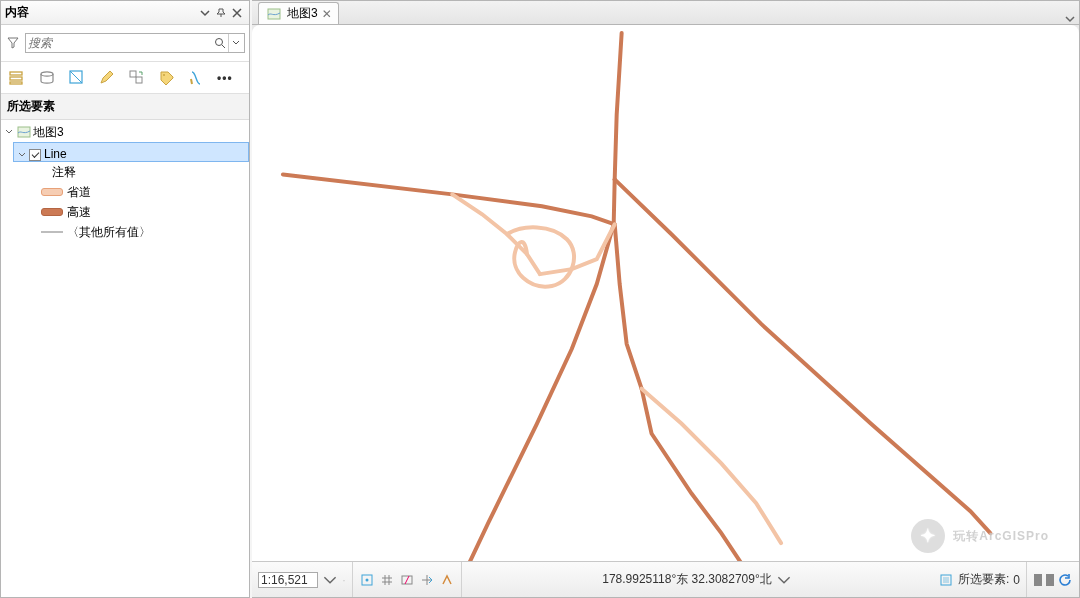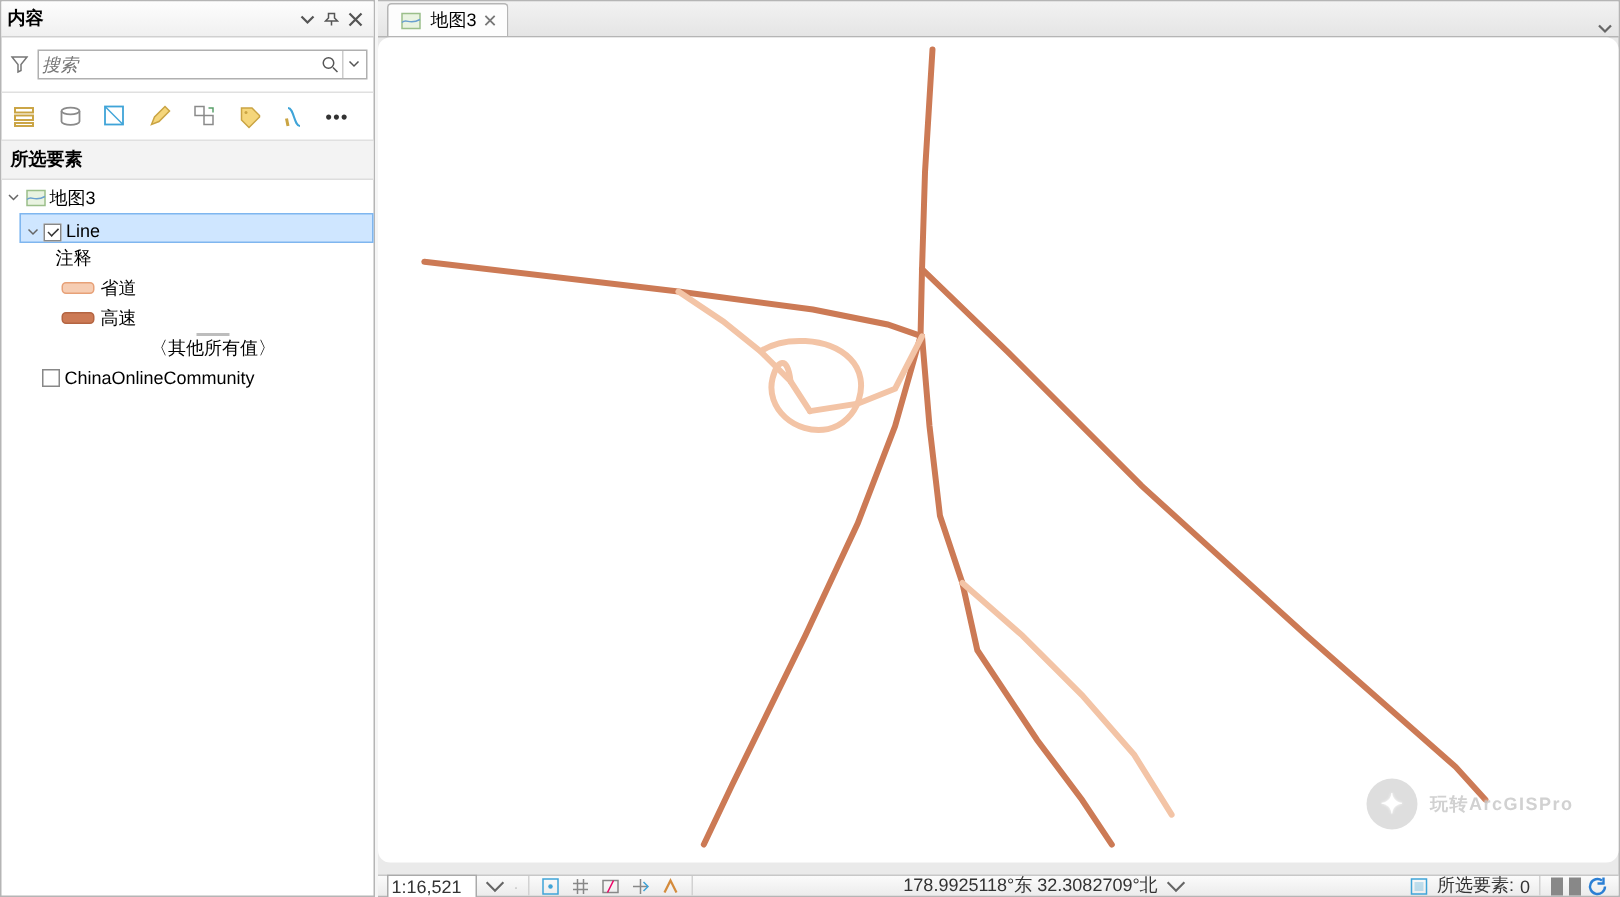--- a/index.html
+++ b/index.html
@@ -51,21 +51,21 @@
   .view-tabs .dd { width:18px; color:#666; display:flex; align-items:center; justify-content:center; }
 
   .map-canvas { position:absolute; left:0; right:0; top:24px; bottom:22px; background:#ffffff; overflow:hidden; border-radius:8px; }
   .map-canvas svg { width:100%; height:100%; }
 
   
   .wm { position:absolute; right:30px; bottom:44px; display:flex; align-items:center; gap:8px; color:#c9c9c9; font-size:24px; font-weight:600; letter-spacing:1px; opacity:.85; text-shadow:0 0 2px #fff; pointer-events:none;}
   .wm .circle { width:34px; height:34px; border-radius:50%; background:#d9d9d9; display:flex; align-items:center; justify-content:center; font-size:18px; color:#fff; }
 
   
-  .status { position:absolute; left:0; right:0; bottom:0; height:14px; background:linear-gradient(#fbfbfb,#ececec); border-top:1px solid #c8c8c8; display:flex; align-items:flex-start; font-size:11px; color:#333; }
+  .status { position:absolute; left:0; right:0; bottom:0; height:36px; background:linear-gradient(#fbfbfb,#ececec); border-top:1px solid #c8c8c8; display:flex; align-items:flex-start; font-size:11px; color:#333; }
   .status .grp { display:flex; align-items:center; gap:4px; padding:0 6px; height:100%; border-right:1px solid #d2d2d2; }
   .status .grow { flex:1; }
   .scale-box { width:60px; height:16px; border:1px solid #aaa; background:#fff; padding:0 2px; display:flex; align-items:center; }
   .st-ic { width:16px; height:16px; display:flex; align-items:center; justify-content:center; cursor:pointer; }
   .st-ic svg { width:14px; height:14px; }
   .pill { width:8px; height:12px; background:#888; margin:0 1px; }
   .refresh { color:#2b7fd4; }
 </style>
 </head>
 <body>
@@ -178,41 +178,36 @@
     <div class="row row-sel" style="margin-left:12px;align-items:flex-end;">
       <span class="exp">
           <svg viewBox="0 0 8 8">
             <path d="M1 2l3 3 3-3" fill="none" stroke="#666"></path>
           </svg>
         </span>
       <span class="chk checked"></span>
       <span>Line</span>
     </div>
 
-    <div class="row" style="margin-left:34px;">
+    <div class="row" style="margin-left:49px;">
       <span>注释</span>
     </div>
     <div class="row" style="margin-left:34px;">
       <span class="sym shengdao"></span>
       <span>省道</span>
     </div>
     <div class="row" style="margin-left:34px;">
       <span class="sym gaosu"></span>
       <span>高速</span>
     </div>
-    <div class="row" style="margin-left:34px;flex-direction:column;">
+    <div class="row" style="margin-left:34px;">
       <span class="sym other"></span>
       <span>〈其他所有值〉</span>
     </div>
 
-    <div class="row" style="margin-left:12px;">
-      <span class="spacer" style="width:12px;"></span>
-      <span class="chk"></span>
-      <span>ChinaOnlineCommunity</span>
-    </div>
   </div>
 </div>
 
 <div class="view-area">
   <div class="view-tabs">
     <div class="tab">
       <svg class="map-ic" viewBox="0 0 14 14" width="14" height="14">
           <rect x="1" y="2" width="12" height="10" fill="#e9f3e1" stroke="#9bbf8a"></rect>
           <path d="M1 8c3-3 5 2 12-2" fill="none" stroke="#6aa0cf"></path>
         </svg>

